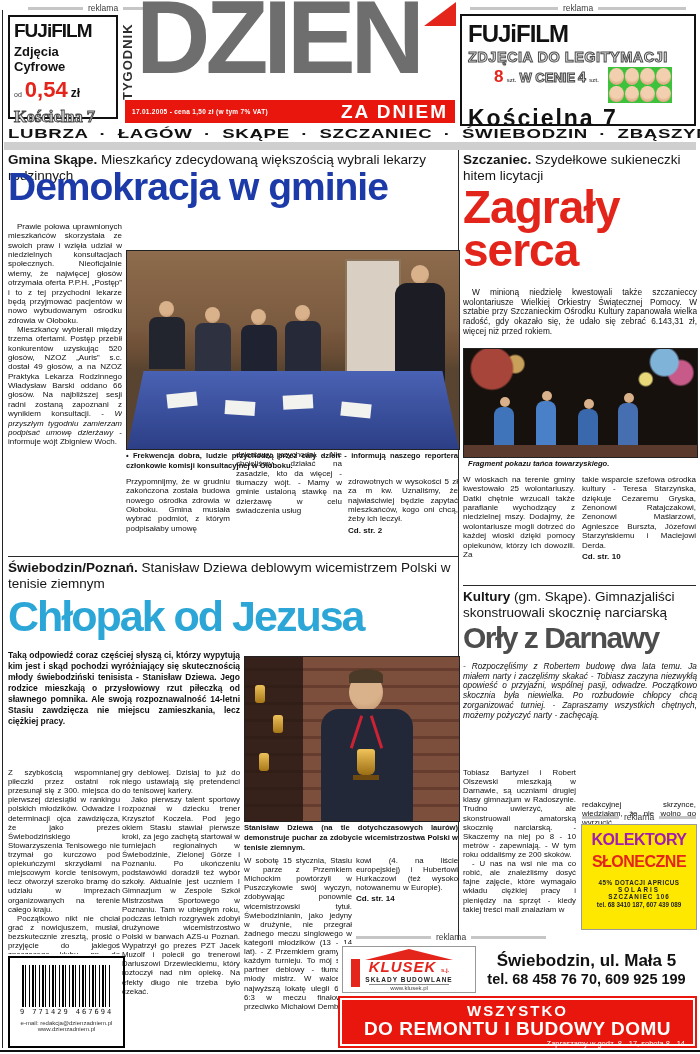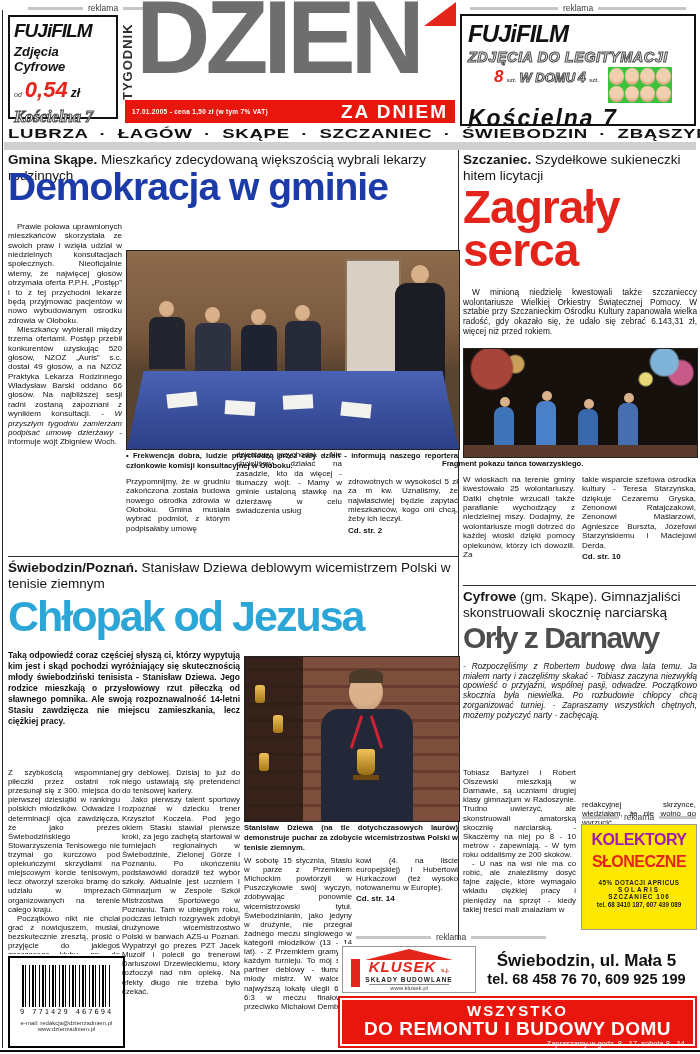--- a/index.html
+++ b/index.html
@@ -14,21 +14,21 @@
   .kick{font-size:13.5px;line-height:1.22;color:#151515;}
   .kick b{font-weight:700;}
   .hl{font-weight:800;letter-spacing:-1px;line-height:0.95;white-space:nowrap;}
   .hl.wrap{white-space:normal;}
   .cap{font-size:7.6px;font-weight:700;line-height:1.3;text-align:justify;}
   .more{font-size:8px;font-weight:700;text-align:left;margin-top:2px;}
   .it{font-style:italic;}
   .rek{display:flex;align-items:center;gap:5px;font-size:8.5px;color:#3a3a3a;}
   .rek .ln{flex:1;height:3px;background:#c6c6c6;}
   .outl{color:#ececec;-webkit-text-stroke:1px #4a4a4a;}
-  .adbox{border:2px solid #111;background:#fff;font-style:italic;}
+  .adbox{border:2px solid #111;background:#fff;}
   .vline{background:#2b2b2b;width:1px;}
   .hline{background:#2b2b2b;height:1px;}
   
   .photo{border:1px solid #222;overflow:hidden;}
   .head{position:absolute;border-radius:50%;background:radial-gradient(circle at 45% 35%,#d9b28c 0 55%,#b98e66 100%);}
   .torso{position:absolute;background:#23252e;border-radius:8px 8px 0 0;}
   .paper{position:absolute;background:#f2f2ee;}
   .face{border-radius:50%;background:radial-gradient(circle at 50% 38%,#f2cfae 0 48%,#e2b08c 70%,#c79b7c 100%);}
   .barlines{background:repeating-linear-gradient(90deg,#000 0 2px,#fff 2px 3px,#000 3px 4px,#fff 4px 7px,#000 7px 8px,#fff 8px 10px);}
 </style>
@@ -70,21 +70,21 @@
     <span>reklama</span>
     <div class="ln"></div>
   </div>
 
   <div class="abs adbox" style="left:460px;top:14px;width:236px;height:112px;padding:4px 6px;box-sizing:border-box;">
     <div style="font-weight:900;font-size:24px;letter-spacing:-1px;">FUJiFILM</div>
     <div class="outl" style="font-weight:900;font-size:14.5px;margin-top:1px;letter-spacing:0.5px;">ZDJĘCIA DO LEGITYMACJI</div>
     <div style="display:flex;align-items:baseline;gap:3px;margin-top:2px;">
       <span style="color:#e3251c;font-weight:900;font-size:17px;margin-left:26px;">8</span>
       <span style="font-size:6px;font-weight:700;color:#555;">szt.</span>
-      <span class="outl" style="font-weight:900;font-size:13px;">W DOMU</span>
+      <span class="outl" style="font-weight:900;font-size:13px;">W CENIE</span>
       <span class="outl" style="font-weight:900;font-size:14px;">4</span>
       <span style="font-size:6px;font-weight:700;color:#555;">szt.</span>
       <span style="margin-left:6px;width:64px;height:36px;background:#3fc23b;display:grid;grid-template-columns:repeat(4,1fr);grid-template-rows:repeat(2,1fr);gap:1px;padding:1px;box-sizing:border-box;align-self:center;">
         <span class="face"></span>
           <span class="face"></span>
           <span class="face"></span>
           <span class="face"></span>
         <span class="face"></span>
           <span class="face"></span>
           <span class="face"></span>
@@ -208,34 +208,34 @@
     <div class="head" style="left:36px;top:48px;width:10px;height:10px;"></div>
     <div class="torso" style="left:30px;top:58px;width:20px;height:50px;background:#3f74bb;border-radius:8px 8px 0 0;"></div>
     <div class="head" style="left:78px;top:42px;width:10px;height:10px;"></div>
     <div class="torso" style="left:72px;top:52px;width:20px;height:56px;background:#4a80c8;border-radius:8px 8px 0 0;"></div>
     <div class="head" style="left:120px;top:50px;width:10px;height:10px;"></div>
     <div class="torso" style="left:114px;top:60px;width:20px;height:48px;background:#3a68ac;border-radius:8px 8px 0 0;"></div>
     <div class="head" style="left:160px;top:44px;width:10px;height:10px;"></div>
     <div class="torso" style="left:154px;top:54px;width:20px;height:54px;background:#456fb0;border-radius:8px 8px 0 0;"></div>
     <div class="abs" style="left:0;top:96px;width:233px;height:12px;background:#5a3a2c;"></div>
   </div>
-  <div class="abs cap" style="left:442px;top:459px;width:228px;">Fragment pokazu tańca towarzyskiego.</div>
+  <div class="abs cap" style="left:468px;top:459px;width:228px;font-style:italic;">Fragment pokazu tańca towarzyskiego.</div>
 
   <div class="abs bt" style="left:463px;top:475px;width:112px;height:106px;">
     <p class="ni">W wioskach na terenie gminy kwestowało 25 wolontariuszy. Datki chętnie wrzucali także parafianie wychodzący z niedzielnej mszy. Dodajmy, że wolontariusze mogli dotrzeć do każdej wioski dzięki pomocy opiekunów, którzy ich dowozili. Za</p>
   </div>
   <div class="abs bt" style="left:582px;top:475px;width:114px;height:106px;">
     <p class="ni">takie wsparcie szefowa ośrodka kultury - Teresa Starzyńska, dziękuje Cezaremu Gryska, Zenonowi Ratajczakowi, Zenonowi Maślarzowi, Agnieszce Burszta, Józefowi Starzyńskiemu i Maciejowi Derda.</p>
     <div class="more">Cd. str. 10</div>
   </div>
 
   <div class="abs hline" style="left:463px;top:585px;width:233px;"></div>
 
   <div class="abs kick" style="left:463px;top:589px;width:234px;">
-    <b>Cyfrowe</b><span> (gm. Skąpe). Gimnazjaliści skonstruowali skocznię narciarską</span>
+    <b>Kultury</b><span> (gm. Skąpe). Gimnazjaliści skonstruowali skocznię narciarską</span>
   </div>
   <div class="abs hl" style="left:463px;top:624px;font-size:30px;letter-spacing:-1.5px;color:#4d4d4d;">Orły z Darnawy</div>
 
   <div class="abs bt it" style="left:463px;top:662px;width:234px;height:100px;font-size:8.3px;">
     <p class="ni">- Rozpoczęliśmy z Robertem budowę dwa lata temu. Ja miałem narty i zaczęliśmy skakać - Tobiasz zaczyna niezwykłą opowieść o przyjaźni, wspólnej pasji, odwadze. Początkowo skocznia była niewielka. Po rozbudowie chłopcy chcą zorganizować turniej. - Zapraszamy wszystkich chętnych, możemy pożyczyć narty - zachęcają.</p>
   </div>
 
   <div class="abs bt" style="left:463px;top:768px;width:113px;height:164px;font-size:7.8px;">
     <p class="ni">Tobiasz Bartyzel i Robert Olszewski mieszkają w Darnawie, są uczniami drugiej klasy gimnazjum w Radoszynie. Trudno uwierzyć, ale skonstruowali amatorską skocznię narciarską. - Skaczemy na niej po 8 - 10 metrów - zapewniają. - W tym roku oddaliśmy ze 200 skoków.</p>
     <p>- U nas na wsi nie ma co robić, ale znaleźliśmy dosyć fajne zajęcie, które wymagało wkładu ciężkiej pracy i pieniędzy na sprzęt - kiedy takiej treści mail znalazłam w</p>

